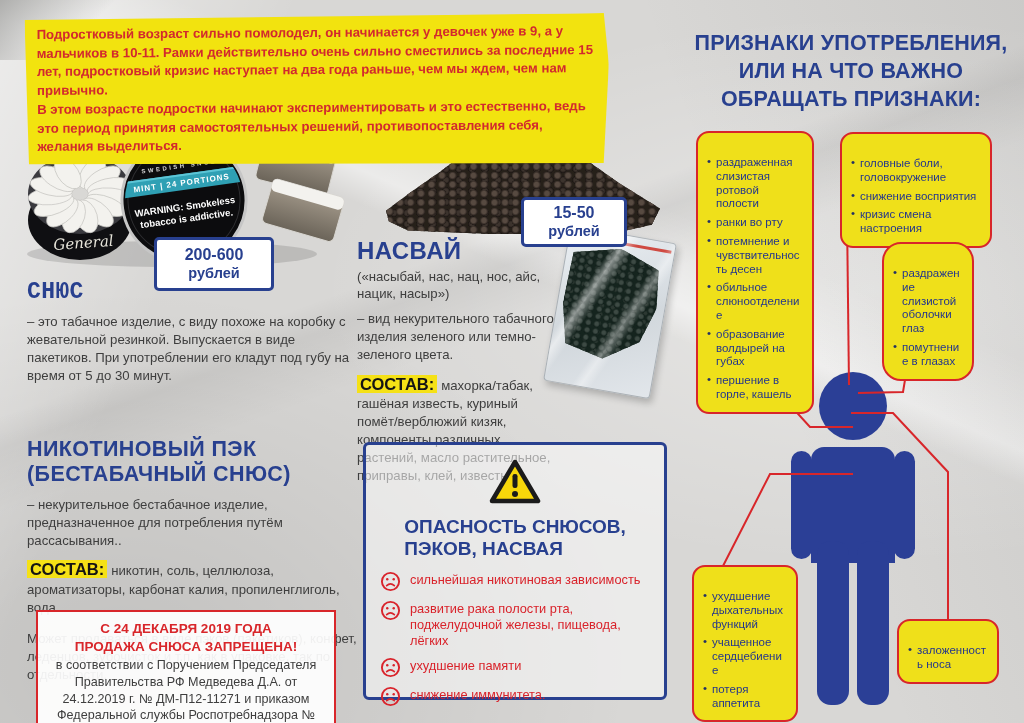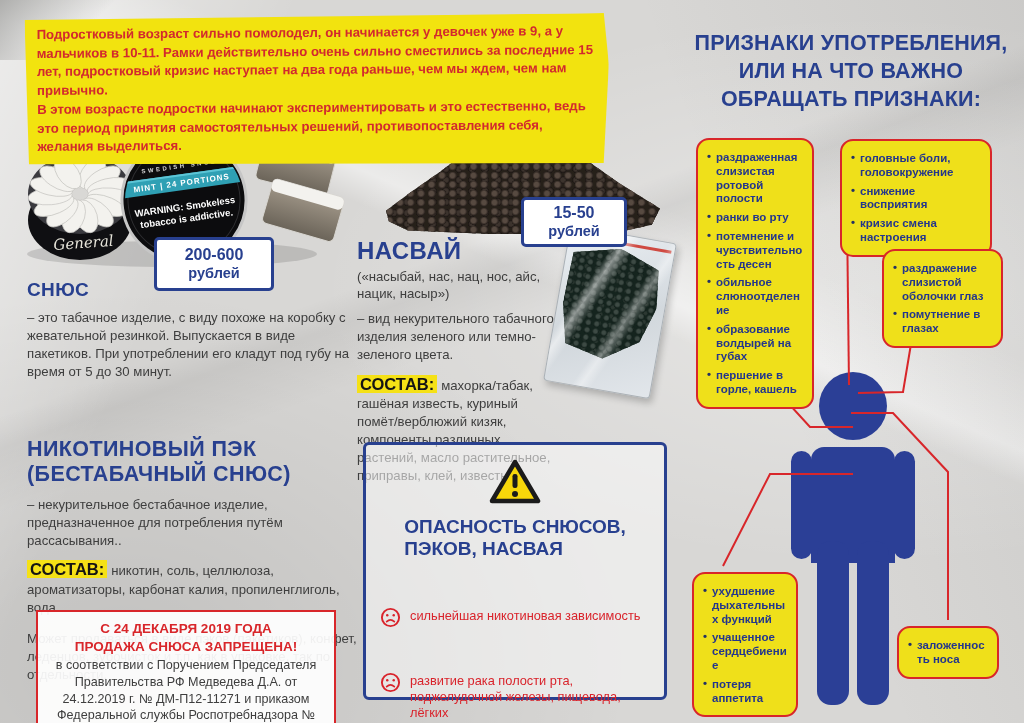--- a/index.html
+++ b/index.html
@@ -32,21 +32,21 @@
     flex-direction:column;align-items:center;justify-content:center;color:#28408f;
     font-weight:bold;box-sizing:border-box;z-index:6;}
   .badge .amt{font-size:16px;line-height:1.15;}
   .badge .unit{font-size:14.5px;line-height:1.15;}
   .badge1{left:154px;top:237px;width:120px;height:54px;}
   .badge2{left:521px;top:197px;width:106px;height:50px;}
 
   
   .h-blue{color:#28408f;font-weight:800;letter-spacing:.4px;margin:0;}
   .snus-section{left:27px;top:279px;width:326px;}
-  .h-snus{font-size:19px;}
+  .h-snus{font-size:23px;font-family:Liberation Mono, monospace;}
   .body-text{font-size:13.2px;color:#3e3e3e;line-height:1.37;margin:8px 0 0;}
   .sostav{margin-top:8px;font-size:13.2px;color:#3e3e3e;line-height:1.37;}
   .sostav-label{background:#f5e116;font-weight:800;font-size:16.5px;color:#141414;
     padding:0 3px;margin-right:4px;}
   .pack-section{left:27px;top:437px;width:332px;}
   .h-pack{font-size:21.5px;line-height:1.18;}
   .nasvay-section{left:357px;top:237px;width:204px;}
   .h-nasvay{font-size:24px;}
   .aliases{font-size:13.2px;color:#3e3e3e;line-height:1.3;margin:3px 0 0;}
 
@@ -78,32 +78,32 @@
   .bag::after{content:"";position:absolute;inset:0;
     background:linear-gradient(115deg,transparent 28%,rgba(255,255,255,.5) 33%,transparent 40%,transparent 56%,rgba(255,255,255,.38) 61%,transparent 67%);}
 
   
   .danger-box{left:363px;top:442px;width:304px;height:258px;border:3px solid #28408f;
     border-radius:6px;background:rgba(252,252,252,.55);padding:13px 14px;box-sizing:border-box;}
   .danger-head{display:flex;gap:10px;align-items:center;flex-direction:column;}
   .danger-title{color:#28408f;font-weight:800;font-size:19px;line-height:1.18;}
   .danger-items{margin-top:11px;display:flex;flex-direction:column;gap:9px;}
   .danger-item{display:flex;gap:9px;align-items:flex-start;color:#d9232b;font-size:12.8px;
-    line-height:1.25;font-weight:500;margin-top:36px;}
+    line-height:1.25;font-weight:500;}
   .danger-item svg{flex:0 0 auto;margin-top:-1px;}
 
   
   .callout{position:absolute;background:#efe01a;border:2px solid #d8262a;border-radius:13px;
-    padding:11px 9px 5px;color:#24368c;font-weight:700;font-size:11.5px;line-height:1.2;
-    z-index:5;box-sizing:border-box;overflow-wrap:anywhere;margin-top:7px;}
+    padding:23px 9px 5px;color:#24368c;font-weight:400;font-size:11.5px;line-height:1.2;
+    z-index:5;box-sizing:border-box;overflow-wrap:anywhere;}
   .callout .item{position:relative;padding-left:9px;margin-bottom:5px;}
   .callout .item::before{content:"\2022";position:absolute;left:0;top:-1px;color:#223065;}
   .co-mouth{left:696px;top:131px;width:118px;}
   .co-head{left:840px;top:132px;width:152px;}
-  .co-eyes{left:882px;top:242px;width:121px;}
+  .co-eyes{left:882px;top:242px;width:92px;border-radius:19px;}
   .co-body{left:692px;top:565px;width:106px;}
   .co-nose{left:897px;top:619px;width:102px;}
 
   .figure-svg{left:788px;top:371px;z-index:3;}
   .connectors{left:680px;top:120px;z-index:4;pointer-events:none;}
   .snus-photo{left:22px;top:116px;z-index:1;}
 </style>
 </head>
 <body>
 

